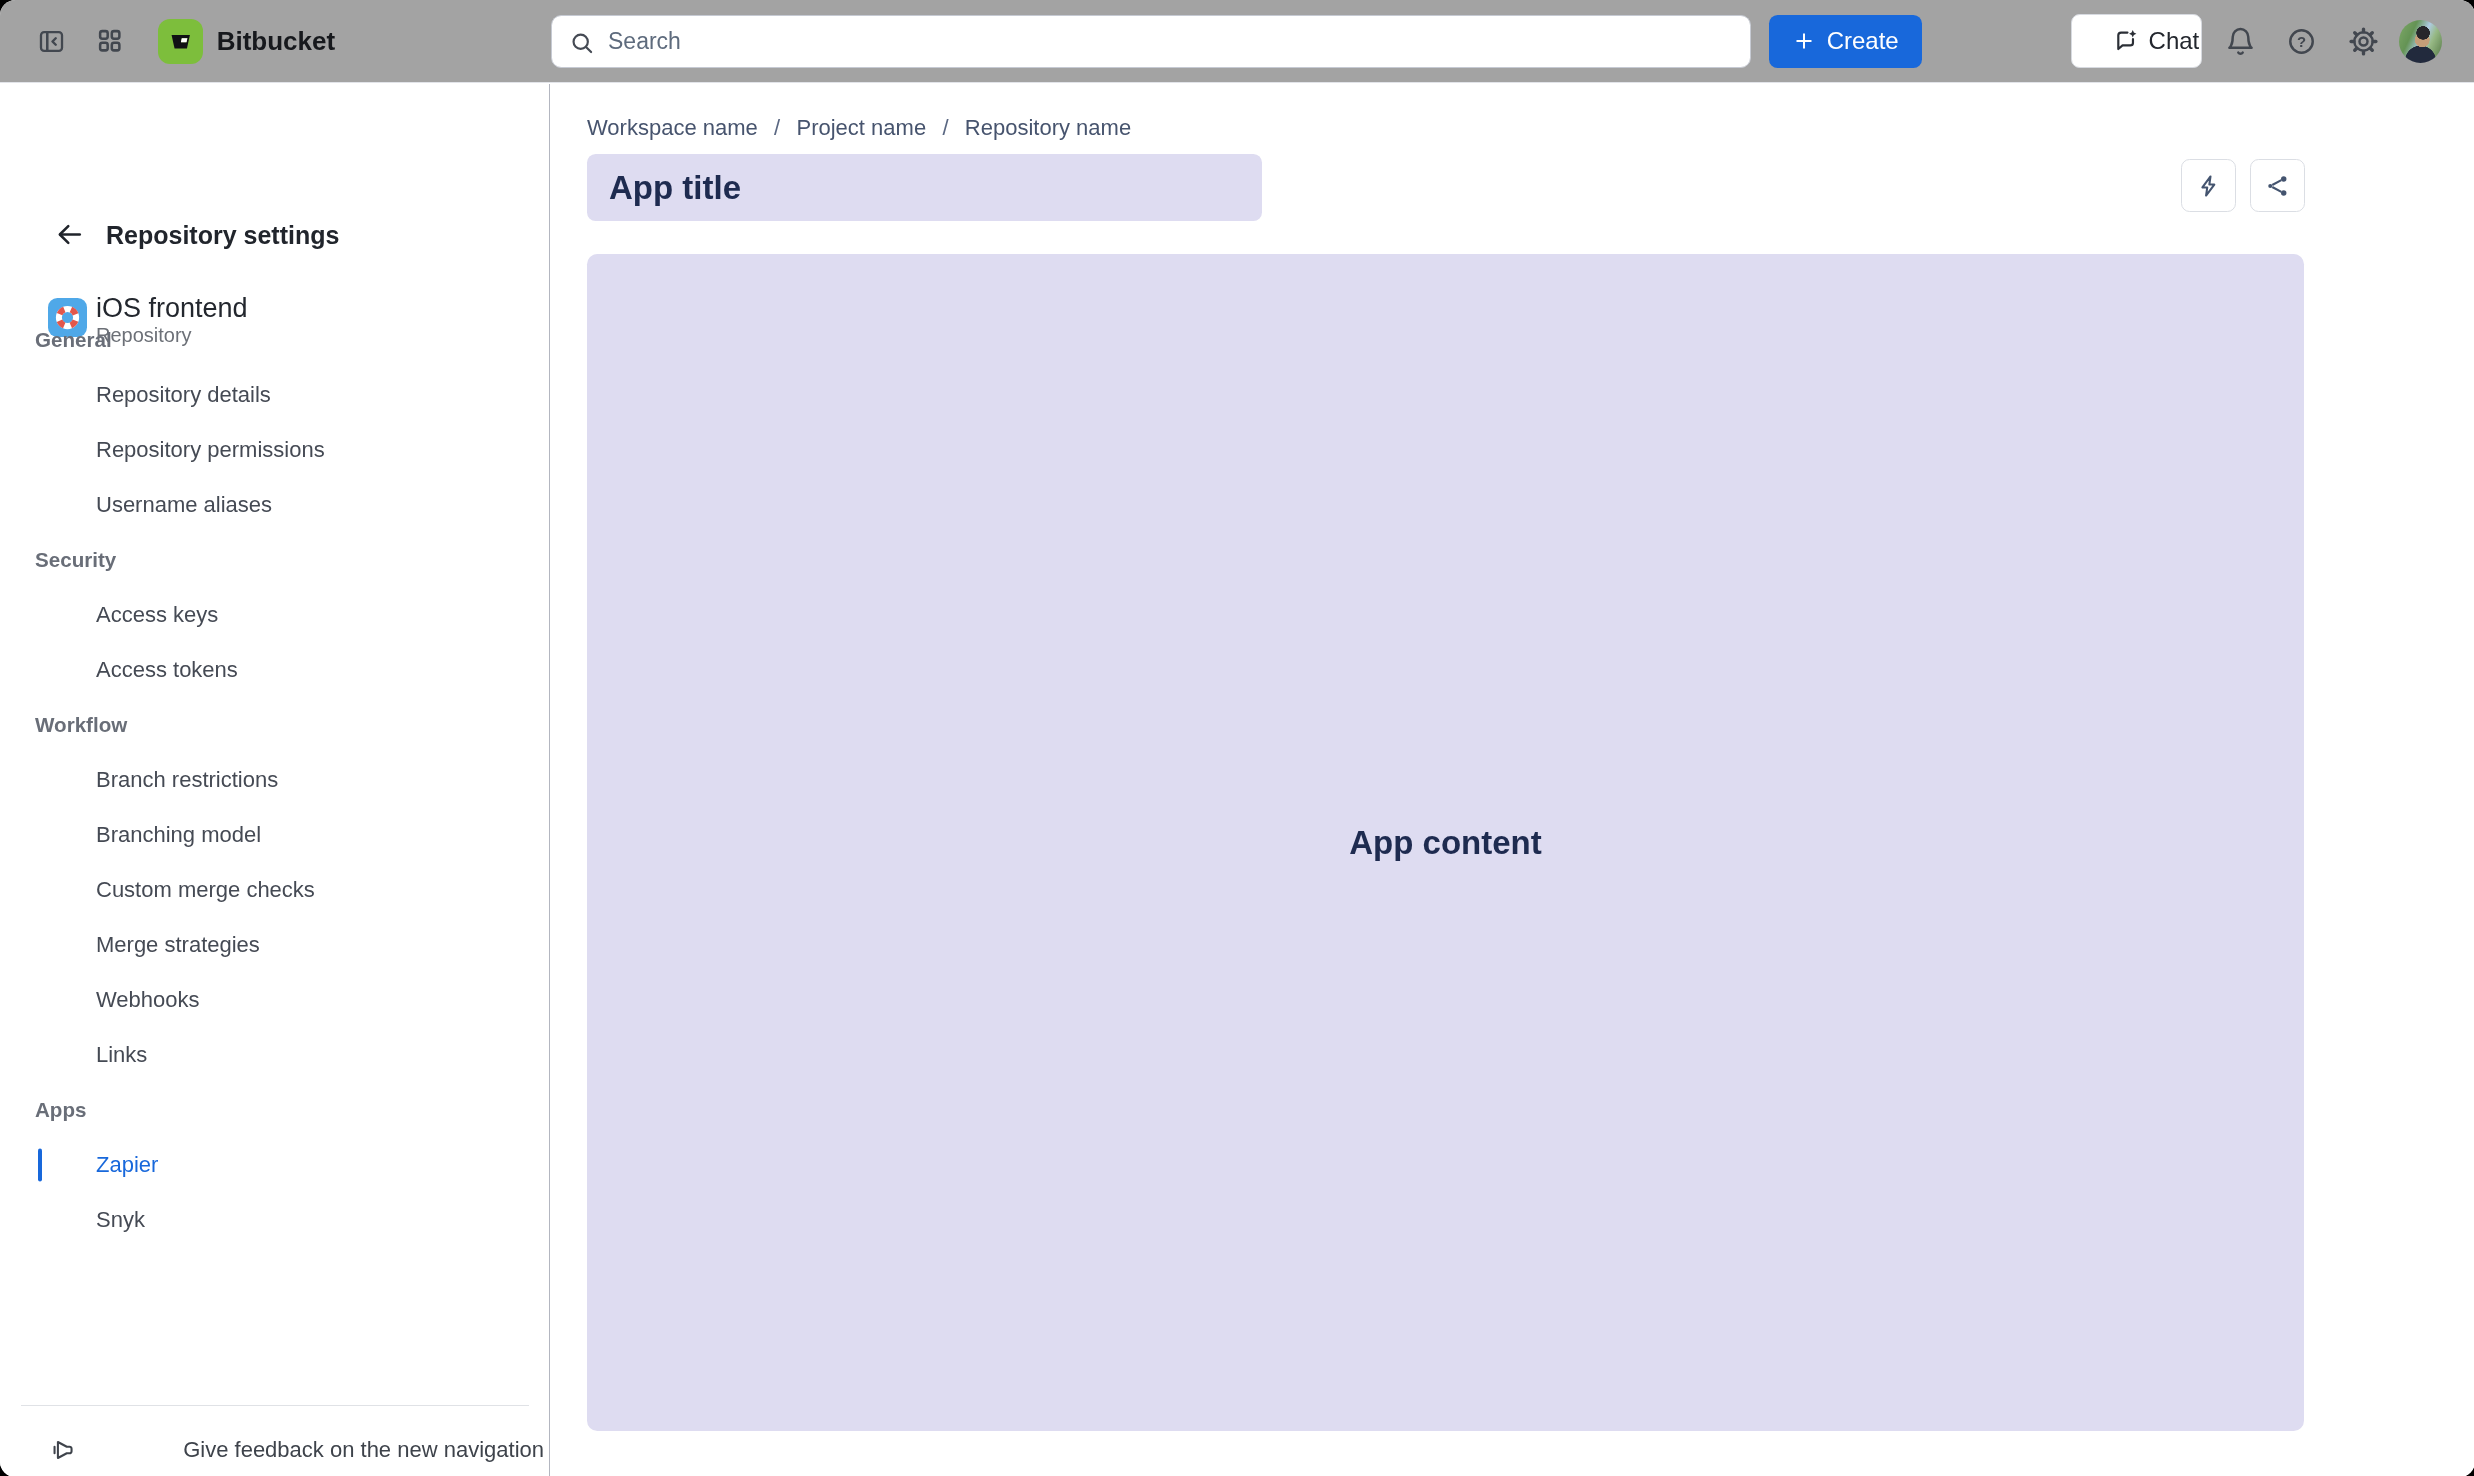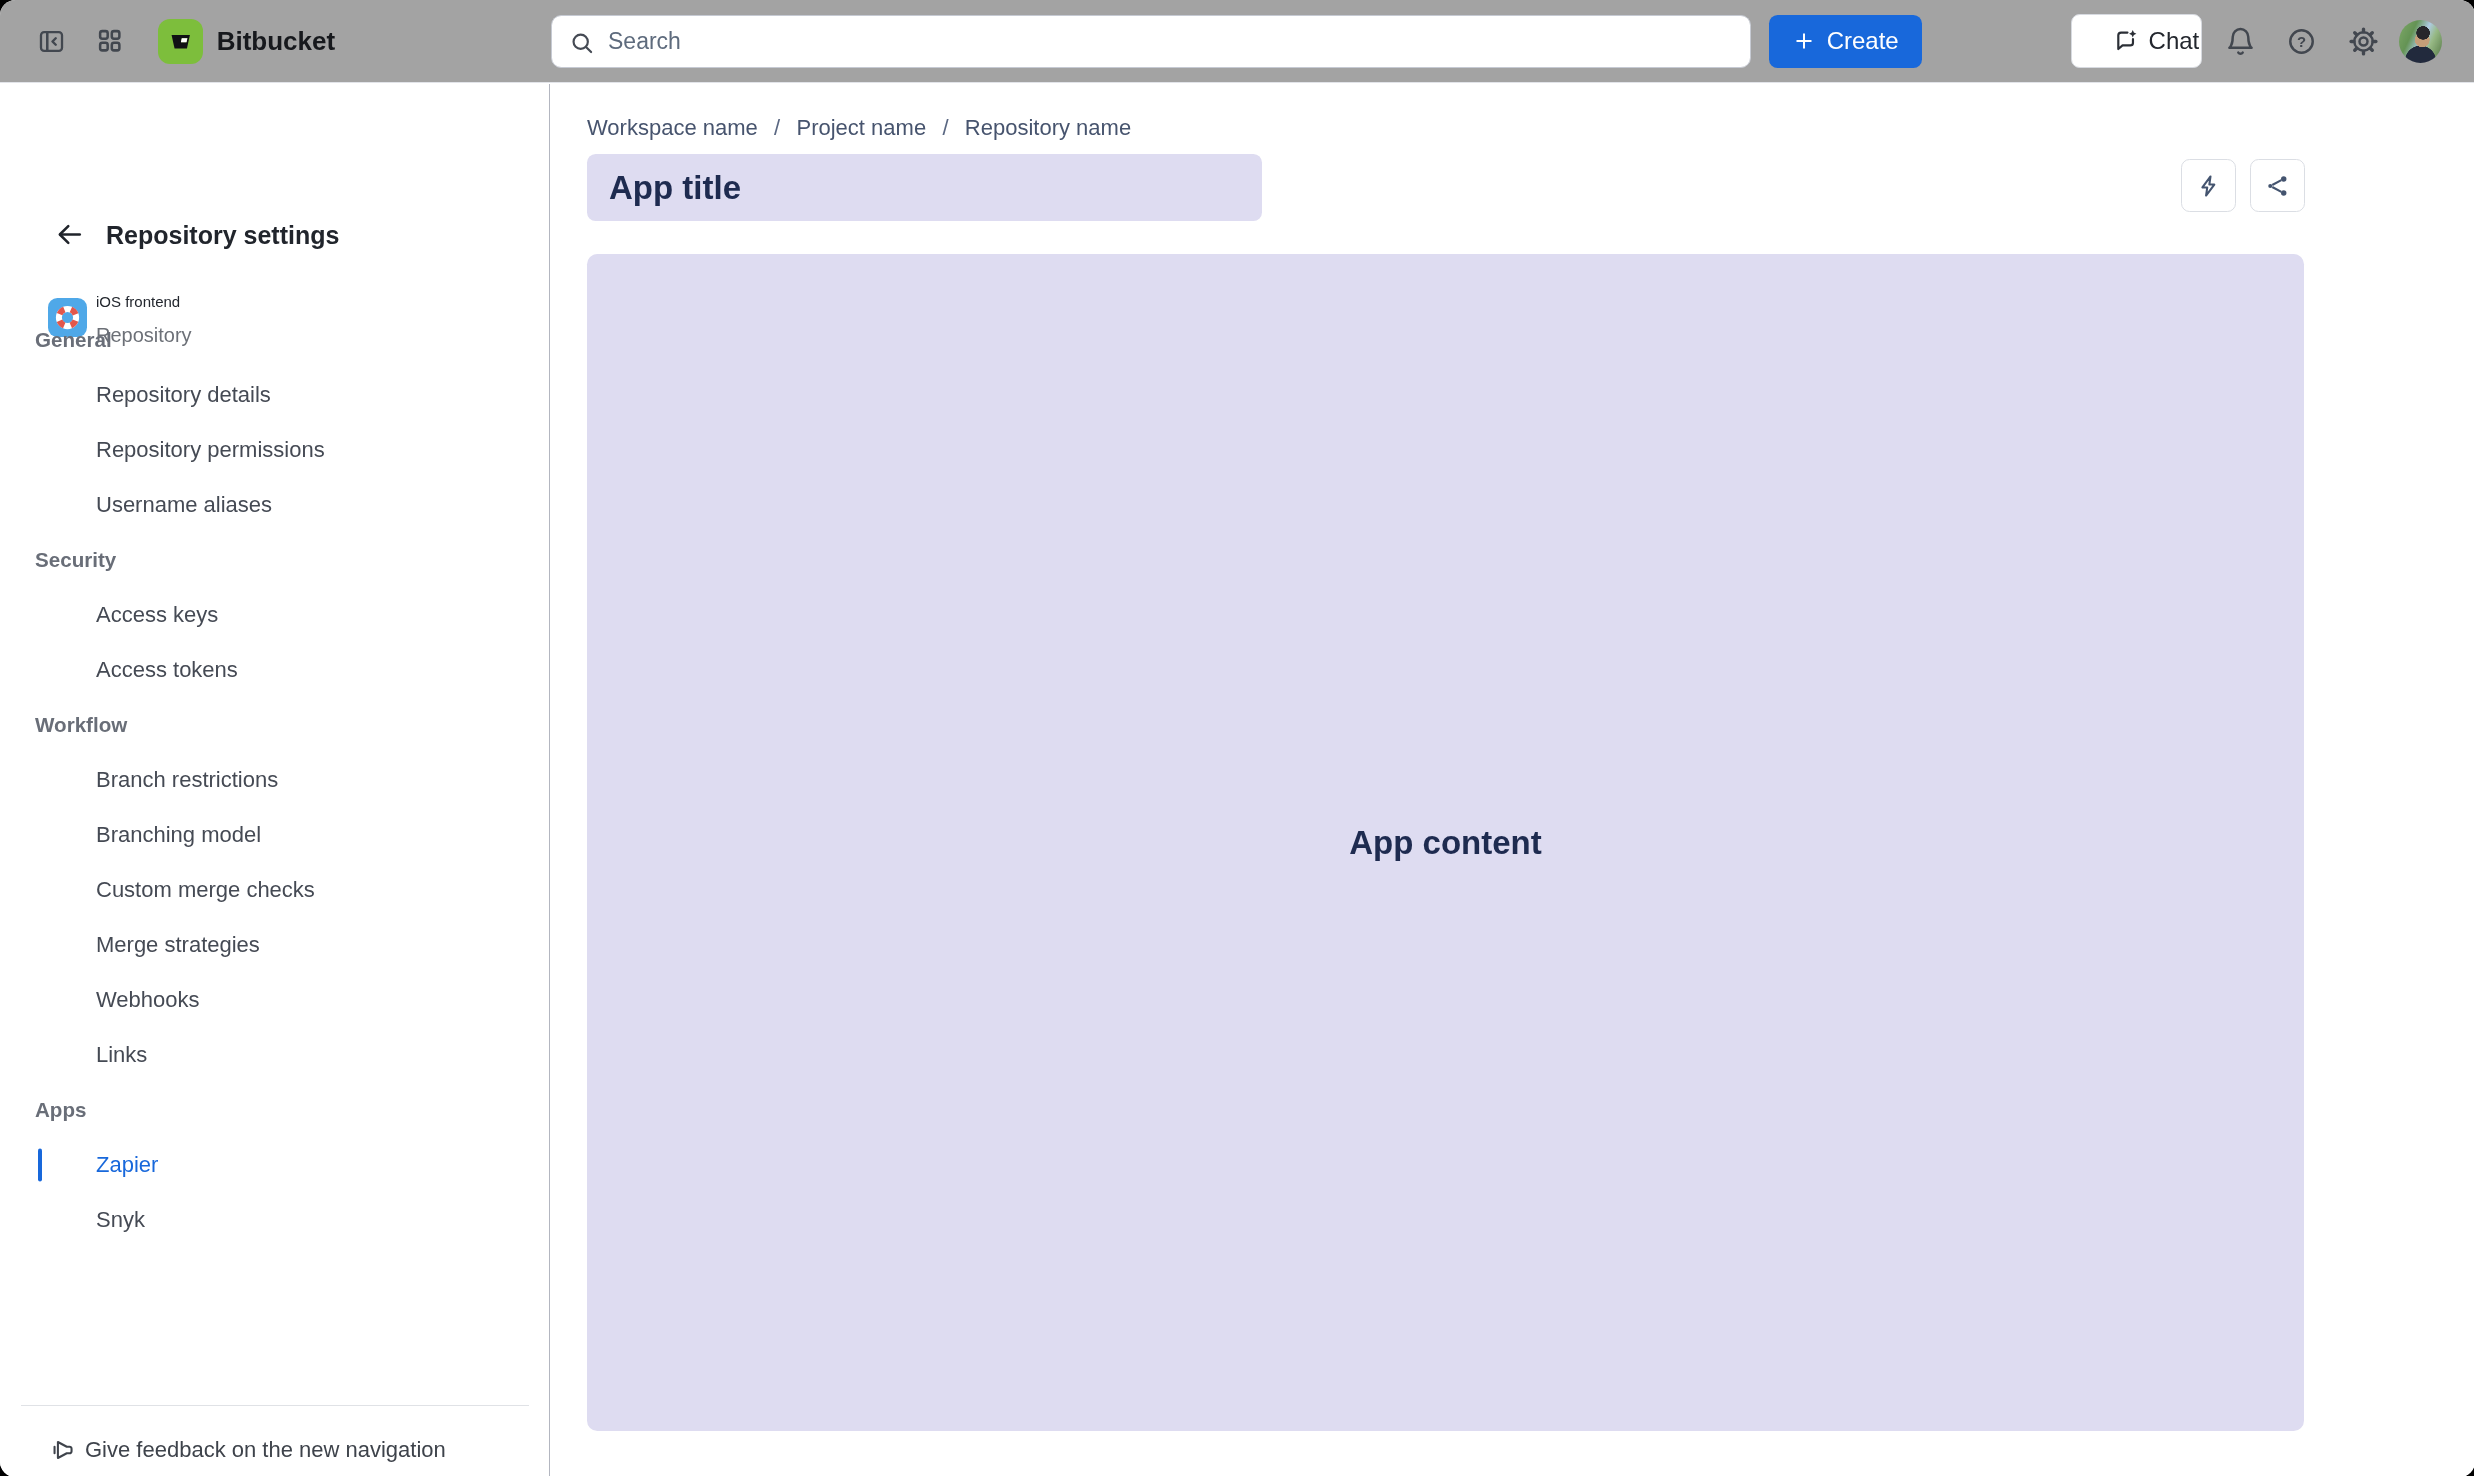--- a/index.html
+++ b/index.html
@@ -42,36 +42,36 @@
       linear-gradient(115deg, #7fa969 0%, #649354 30%, #aecbe2 52%, #97b985 68%, #4f7340 100%);}
 
   
   .sidebar{position:absolute;left:0;top:84px;width:550px;height:1393px;background:#fff;
            border-right:1.7px solid #B3B6C0;box-sizing:border-box;}
   .btn-back{position:absolute;left:50px;top:131px;width:39px;height:39px;display:flex;
             align-items:center;justify-content:center;}
   .sb-title{position:absolute;left:106px;top:137px;font-size:25px;font-weight:600;color:#21252C;}
   .repo-avatar{position:absolute;left:48px;top:214px;width:39px;height:39px;border-radius:9.4px;
                background:#4FA8E8;display:flex;align-items:center;justify-content:center;}
-  .repo-name{position:absolute;left:96px;top:209px;font-size:15px;font-weight:500;color:#23272E;}
+  .repo-name{position:absolute;left:96px;top:209px;font-size:27px;font-weight:500;color:#23272E;}
   .repo-sub{position:absolute;left:96px;top:240px;font-size:20px;color:#6C7077;}
   .nav{position:absolute;left:0;top:228px;width:550px;}
   .nav-row{height:55px;display:flex;align-items:center;position:relative;box-sizing:border-box;}
   .nav-section{padding-left:35px;font-size:20.6px;font-weight:600;color:#696E78;}
   .nav-item{padding-left:96px;font-size:22px;color:#454A54;cursor:pointer;}
   .nav-item.selected{color:var(--accent,#1868DB);font-weight:500;}
   .sel-bg{position:absolute;left:34px;right:0;top:2.6px;bottom:2.6px;background:var(--selected-bg,#E9F1FD);
           border-radius:6.9px 0 0 6.9px;z-index:-1;}
   .sel-bar{position:absolute;left:38px;top:50%;transform:translateY(-50%);width:4.3px;height:33px;
            border-radius:2.6px;background:var(--accent,#1868DB);}
   .sb-divider{position:absolute;left:20.6px;width:508px;top:1321px;height:0;
               border-top:1.7px solid #E0E2E6;}
   .btn-feedback{position:absolute;left:0;top:1345px;width:550px;height:41px;display:flex;
                 align-items:center;padding-left:50px;gap:9px;box-sizing:border-box;background:none;
-                border:none;font-family:inherit;font-size:22px;font-weight:500;color:#3E434B;cursor:pointer;}
+                border:none;font-family:inherit;font-size:22px;font-weight:500;color:#3E434B;cursor:pointer;justify-content:space-between;}
 
   
   .main{position:absolute;left:551px;top:84px;width:1923px;height:1393px;background:#fff;}
   .breadcrumbs{position:absolute;left:36px;top:31px;display:flex;align-items:center;gap:16.3px;
                font-size:22px;color:#47546E;}
   .crumb{cursor:pointer;}
   .crumb-sep{color:#5A6782;cursor:default;}
   .title-box{position:absolute;left:36px;top:70px;width:675px;height:67px;border-radius:8.6px;
              background:var(--lavender,#DEDCF1);display:flex;align-items:center;padding-left:22px;
              box-sizing:border-box;}

